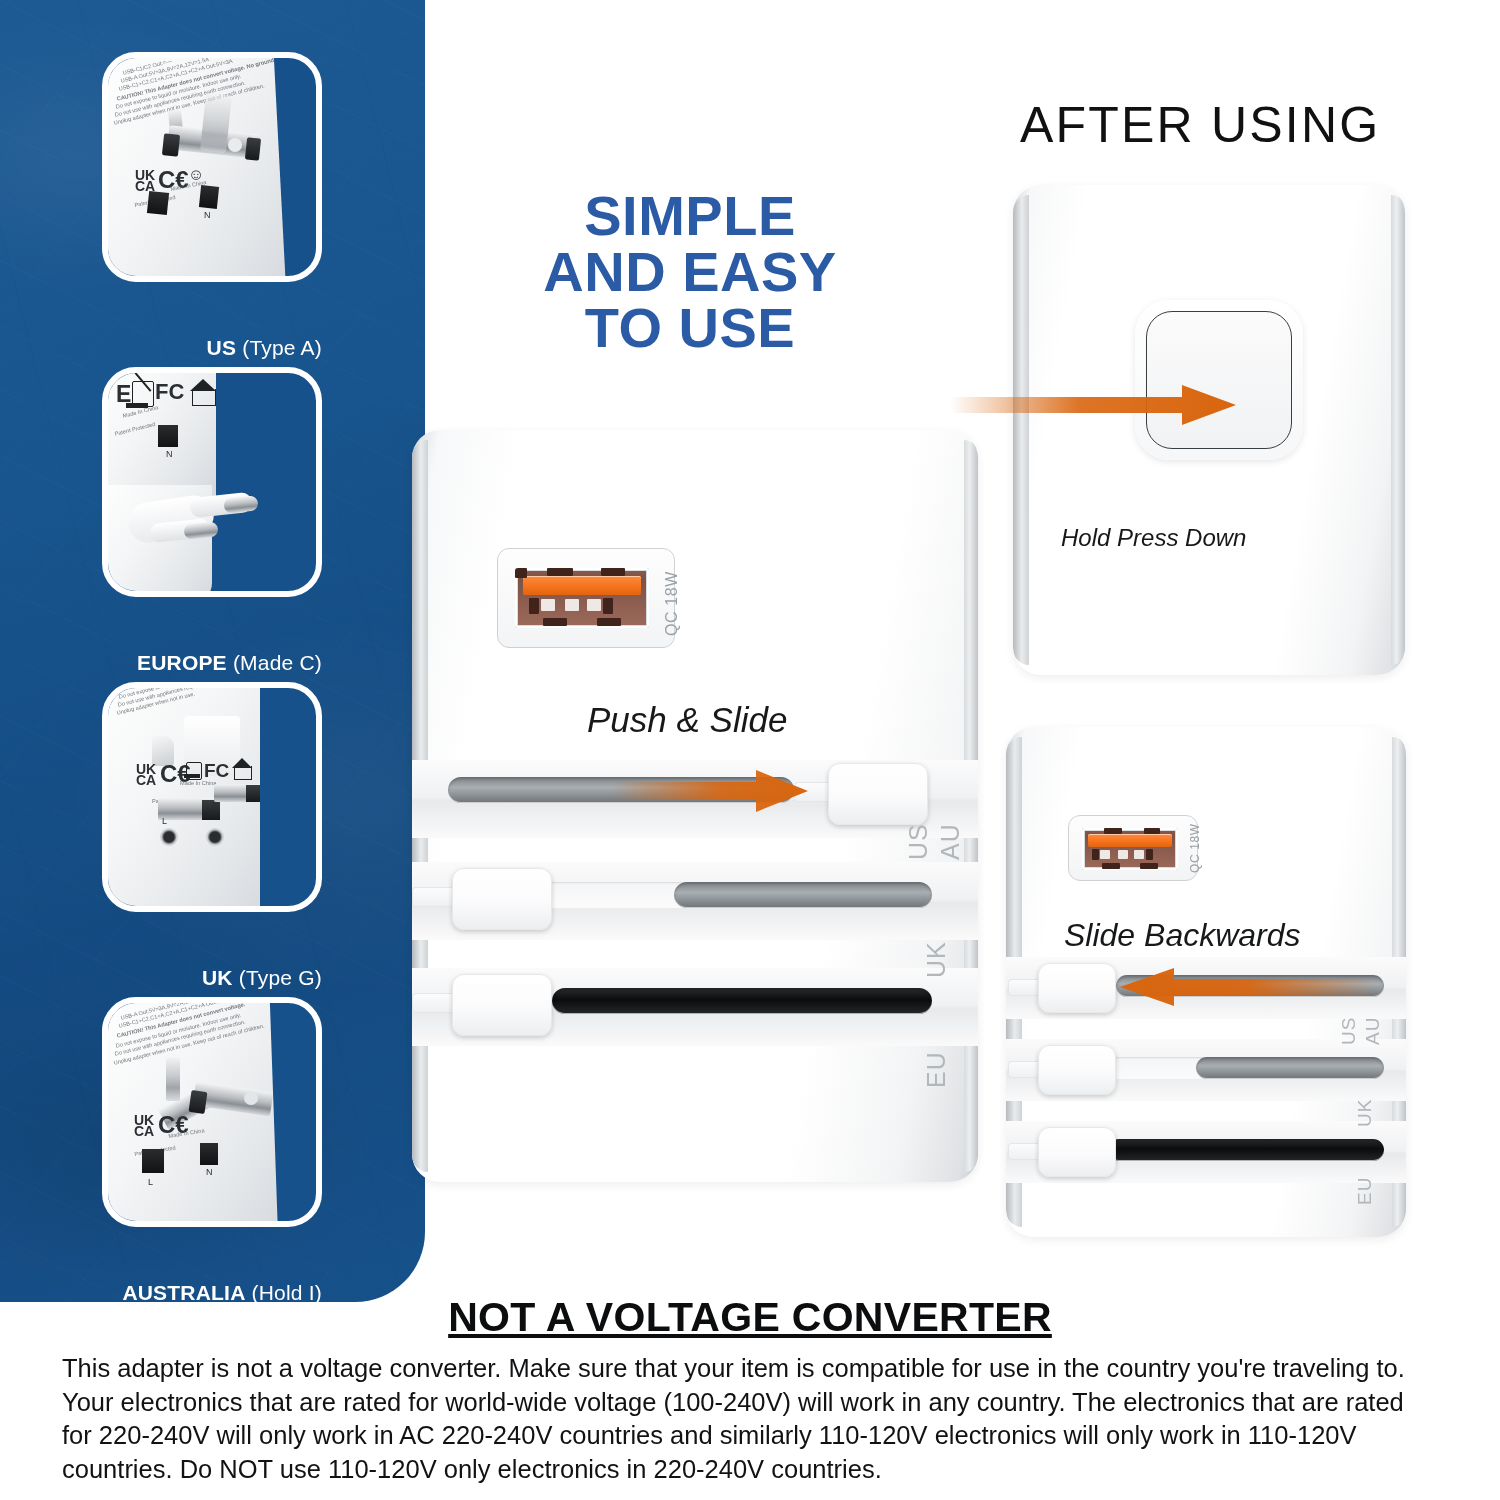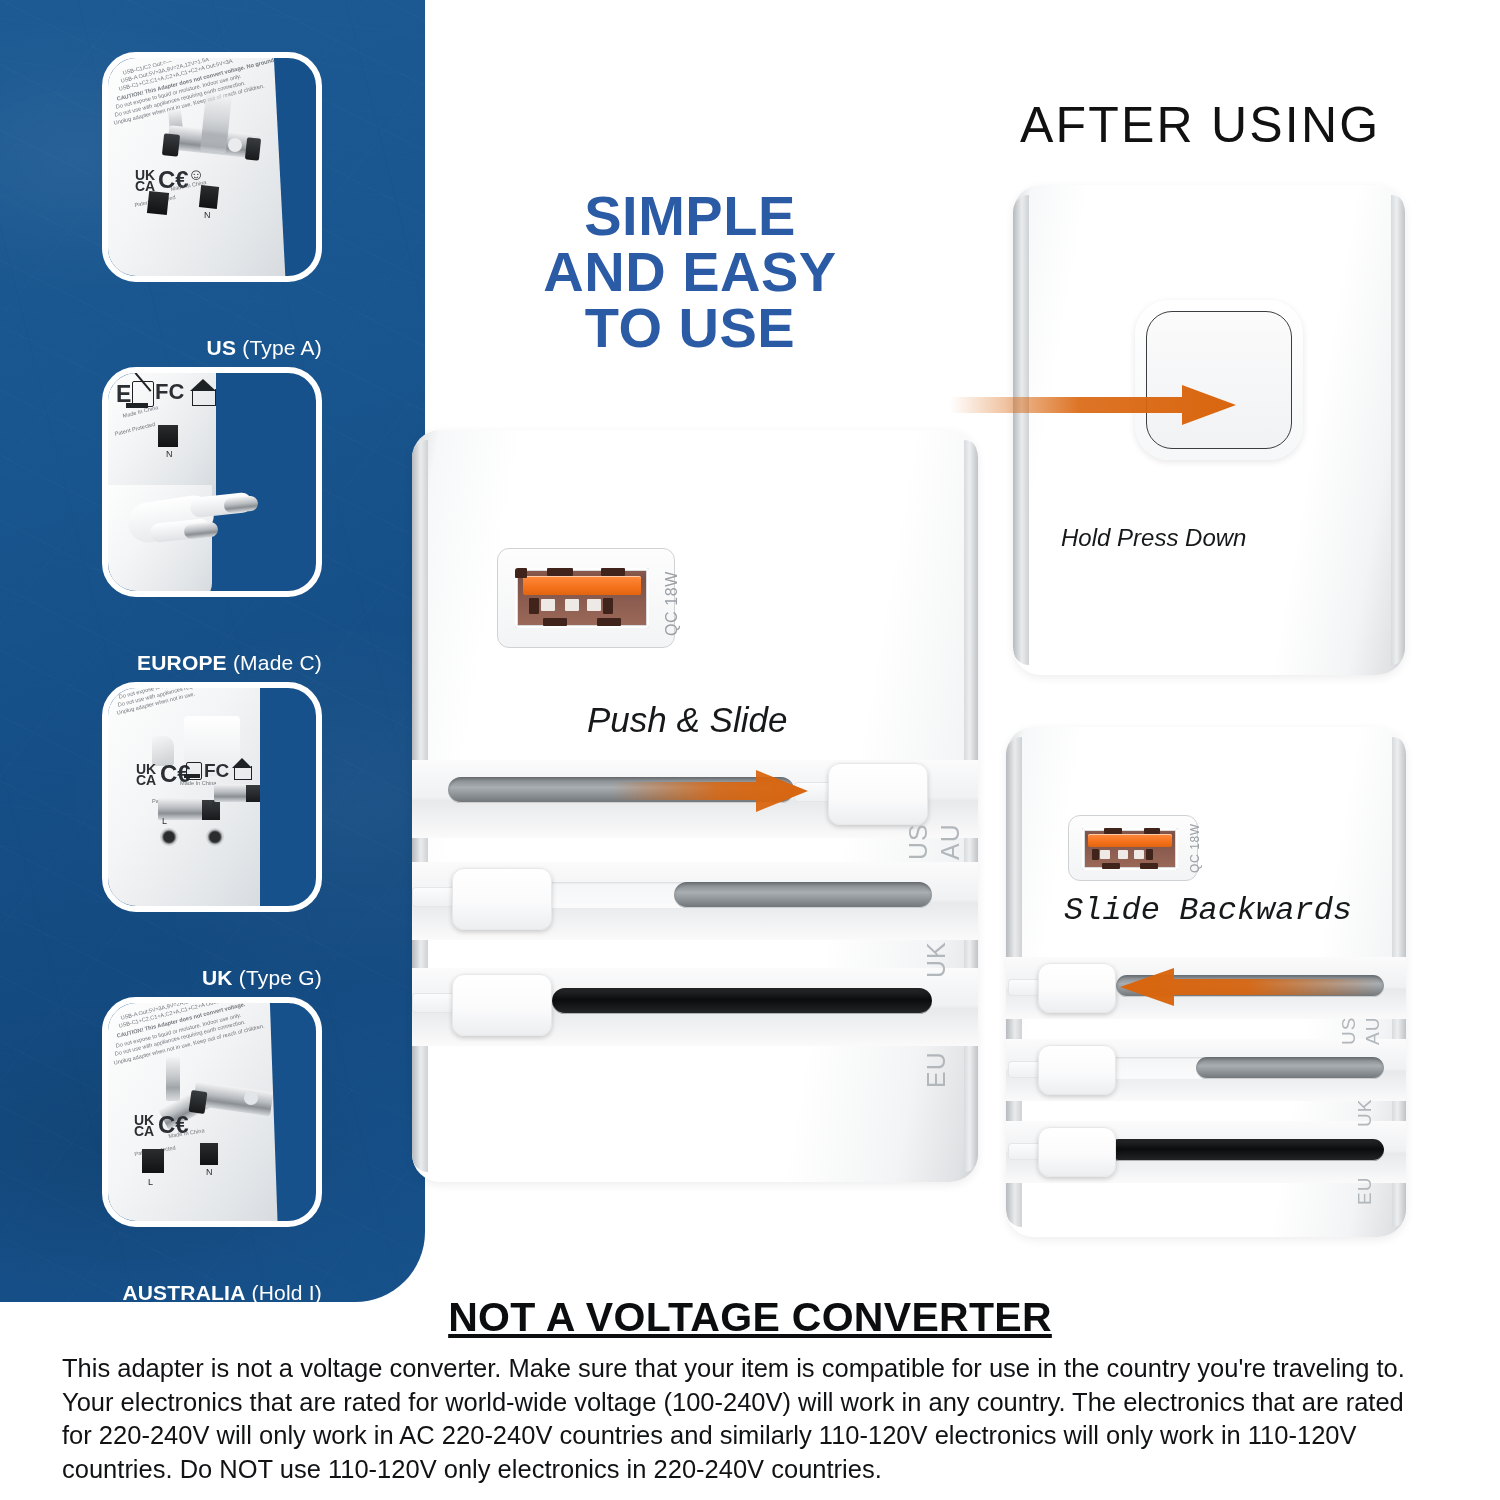--- a/index.html
+++ b/index.html
@@ -403,21 +403,21 @@
         <div class="usb-notch" style="left:22px;top:0px;width:18px;height:6px;"></div>
         <div class="usb-notch" style="left:62px;top:0px;width:16px;height:6px;"></div>
         <div class="usb-notch" style="left:10px;top:21px;width:7px;height:11px;"></div>
         <div class="usb-notch" style="left:64px;top:21px;width:7px;height:11px;"></div>
         <div class="usb-notch" style="left:20px;top:35px;width:18px;height:6px;"></div>
         <div class="usb-notch" style="left:58px;top:35px;width:18px;height:6px;"></div>
       </div>
       <div class="qc-label" style="left:120px;top:58px;font-size:12px;">QC 18W</div>
     </div>
 
-    <div class="label-it" style="left:58px;top:165px;font-size:32px;font-family:Liberation Mono, monospace;">Slide Backwards</div>
+    <div class="label-it" style="left:58px;top:190px;font-size:32px;">Slide Backwards</div>
 
     <div class="slot grey" style="left:110px;top:248px;width:268px;height:22px;"></div>
     <div class="knob-tab" style="left:2px;top:252px;width:44px;height:15px;"></div>
     <div class="knob" style="left:32px;top:236px;width:76px;height:48px;"></div>
     <svg style="position:absolute;left:110px;top:240px;" width="260" height="40" viewBox="0 0 260 40">
       <defs>
         <linearGradient id="gr3" x1="1" y1="0" x2="0" y2="0">
           <stop offset="0%" stop-color="#d9650e" stop-opacity="0"></stop>
           <stop offset="50%" stop-color="#d9650e" stop-opacity="0.92"></stop>
           <stop offset="100%" stop-color="#d9650e" stop-opacity="1"></stop>

